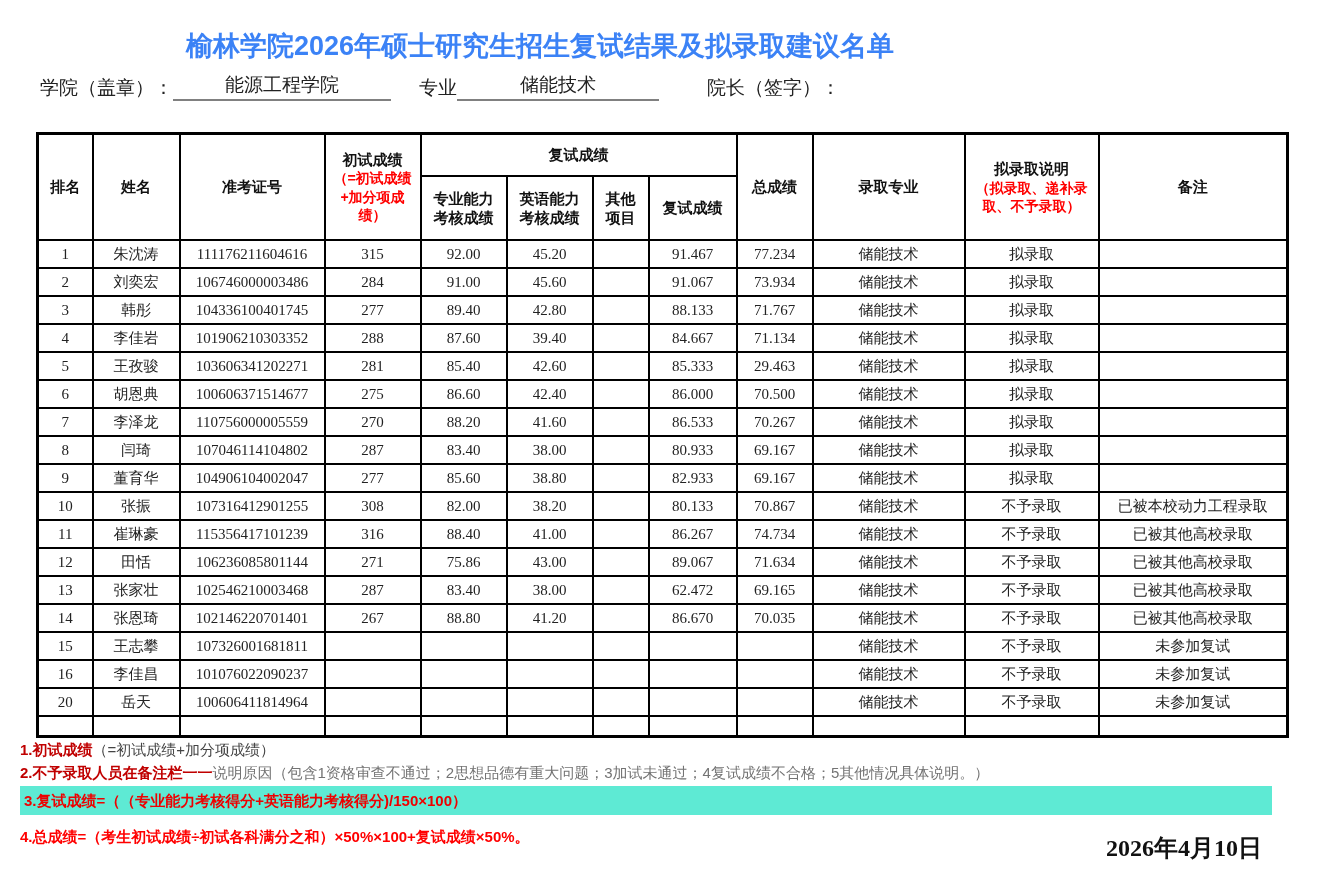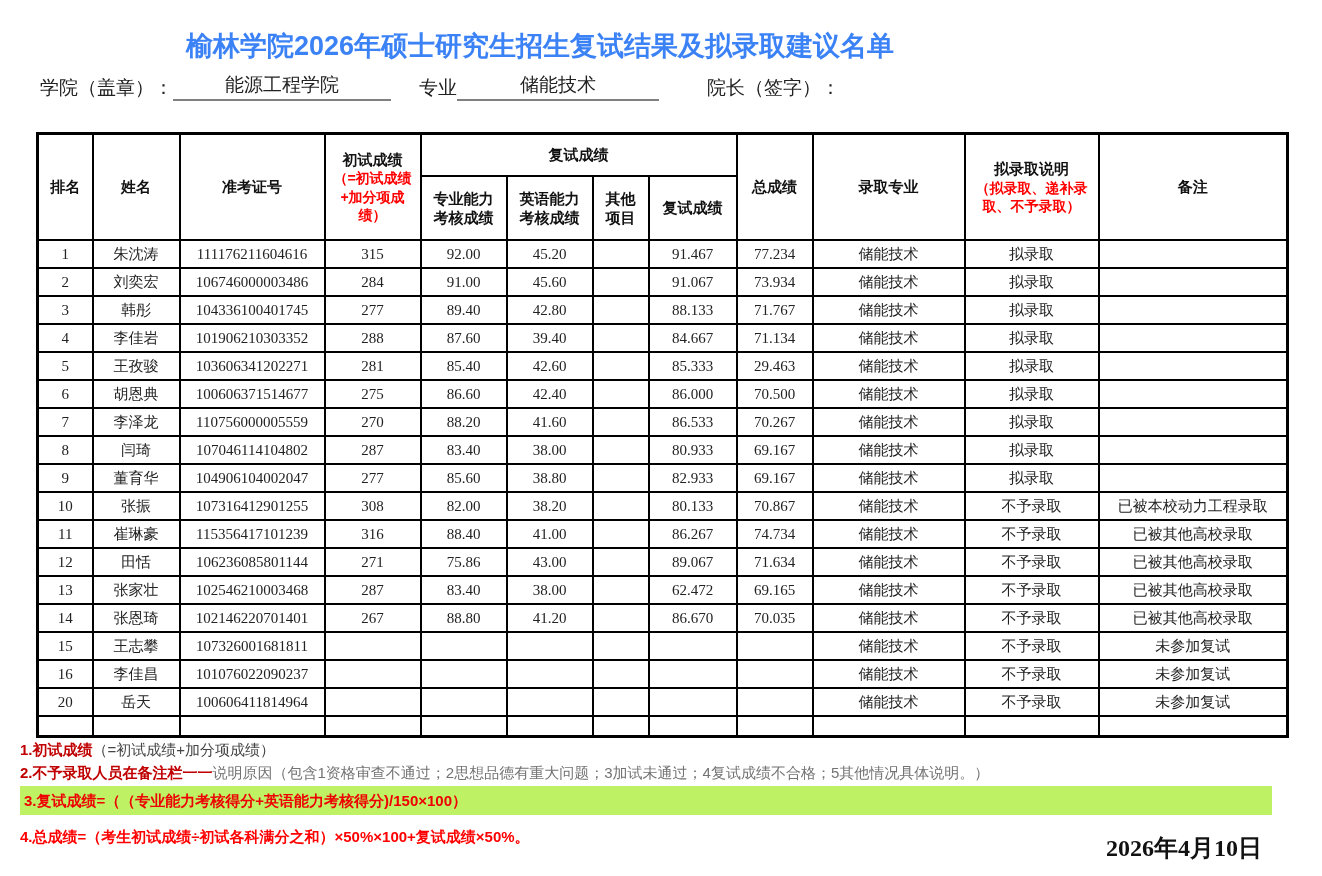--- a/index.html
+++ b/index.html
@@ -46,21 +46,21 @@
   .footnotes {
     position:absolute; top:738px; left:20px; width:1252px;
     font-family:"Liberation Sans", sans-serif; font-size:15px; line-height:23px;
   }
   .fn { white-space:nowrap; }
   .fn1-label { color:#c00000; font-weight:bold; }
   .fn1-rest  { color:#444444; font-weight:normal; }
   .fn2-label { color:#c00000; font-weight:bold; }
   .fn2-rest  { color:#737373; font-weight:normal; }
   .fn3 {
-    background:#bef264; color:#ee0000; font-weight:bold;
+    background:#5eead4; color:#ee0000; font-weight:bold;
     width:1244px; padding:3px 4px; margin-top:2px;
   }
   .fn4 { color:#ff0000; font-weight:bold; margin-top:10px; }
   .doc-date {
     position:absolute; top:832px; left:0; width:1262px; text-align:right;
     font-family:"Liberation Serif", serif; font-weight:bold; font-size:24px; color:#111;
   }
 </style>
 </head>
 <body>

